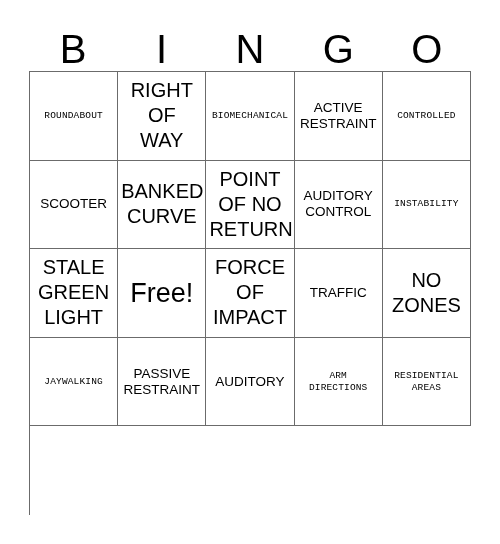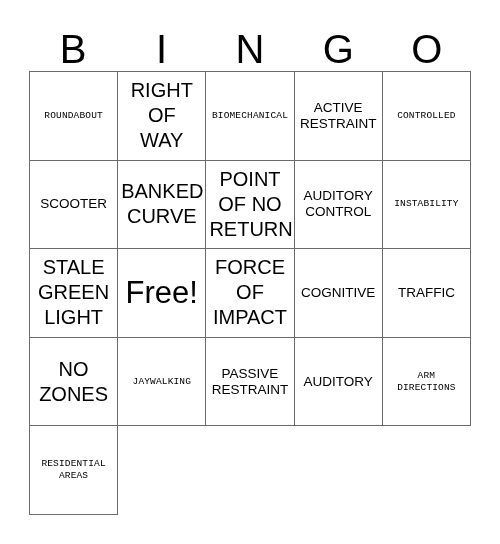--- a/index.html
+++ b/index.html
@@ -94,21 +94,21 @@
     font-size: 13.5px;
     line-height: 16px;
     letter-spacing: 0px;
   }
   .size-lg .cell-text {
     font-size: 20px;
     line-height: 25px;
     letter-spacing: 0px;
   }
   .size-xl .cell-text {
-    font-size: 31px;
+    font-size: 27px;
     line-height: 34px;
     letter-spacing: 0px;
   }
 </style>
 </head>
 <body>
 
 <div id="card">
 
   <div id="bingo-header">
@@ -164,23 +164,20 @@
       </div>
       <div class="cell size-xl">
         <span class="cell-text">Free!</span>
       </div>
       <div class="cell size-lg">
         <span class="cell-text">FORCE
 OF
 IMPACT</span>
       </div>
       <div class="cell size-sm">
-        <span class="cell-text">COGNITIVE</span>
-      </div>
-      <div class="cell size-sm">
         <span class="cell-text">TRAFFIC</span>
       </div>
       <div class="cell size-lg">
         <span class="cell-text">NO
 ZONES</span>
       </div>
       <div class="cell size-xs">
         <span class="cell-text">JAYWALKING</span>
       </div>
       <div class="cell size-sm">

